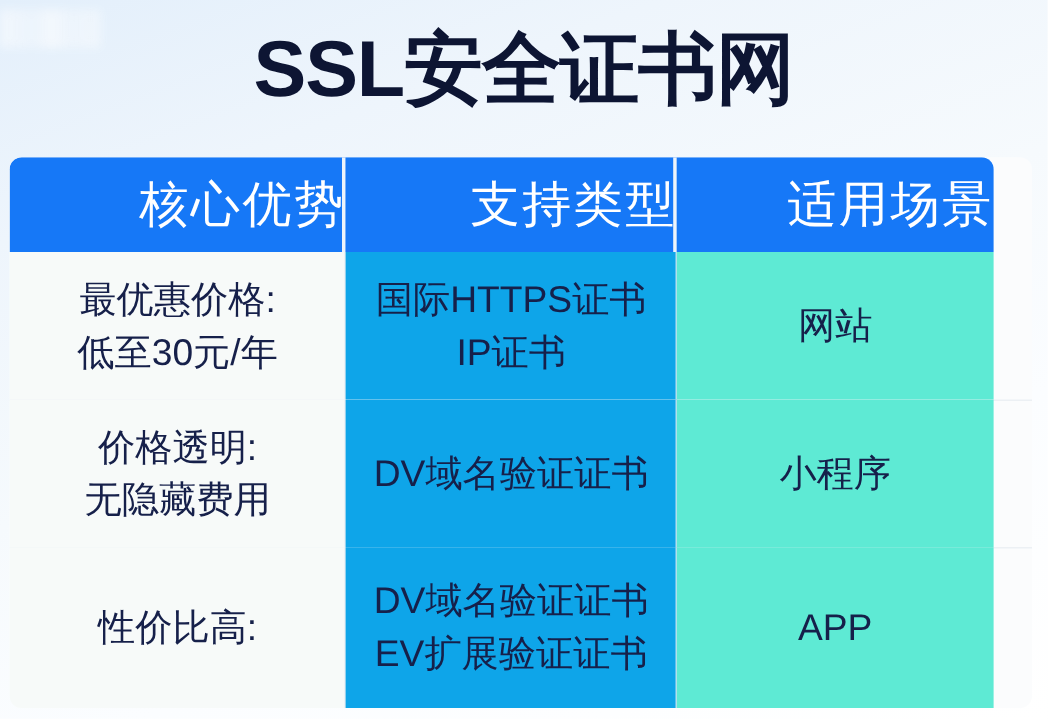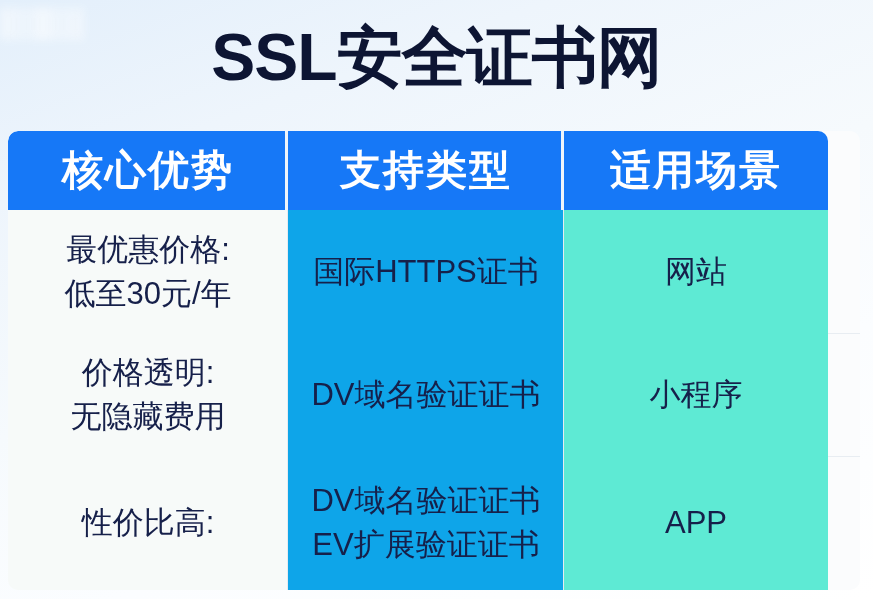--- a/index.html
+++ b/index.html
@@ -82,23 +82,24 @@
   
   .col-1 { width: 280px; }
   .col-2 { width: 276px; }
   .col-3 { width: 264px; }
 
   
   .header-row .t-cell {
     background: #1678f7;
     color: #ffffff;
     font-size: 41px;
-    font-weight: 700;
+    font-weight: 400;
     letter-spacing: 2px;
     line-height: 1;
+    justify-content: flex-end;
   }
   .header-row .col-1 { border-radius: 10px 0 0 0; }
   .header-row .col-3 { border-radius: 0 10px 0 0; }
 
   
   .header-row .col-1::after,
   .header-row .col-2::after {
     content: "";
     position: absolute;
     right: 0;
@@ -170,20 +171,21 @@
   <div class="t-row body-row">
     <div class="t-cell col-1">
       <span class="cell-lines">
         <span class="cell-line">最优惠价格:</span>
         <span class="cell-line">低至30元/年</span>
       </span>
     </div>
     <div class="t-cell col-2">
       <span class="cell-lines">
         <span class="cell-line">国际HTTPS证书</span>
+        <span class="cell-line">IP证书</span>
       </span>
     </div>
     <div class="t-cell col-3">
       <span class="cell-lines">
         <span class="cell-line">网站</span>
       </span>
     </div>
   </div>
 
   <div class="t-row body-row">

